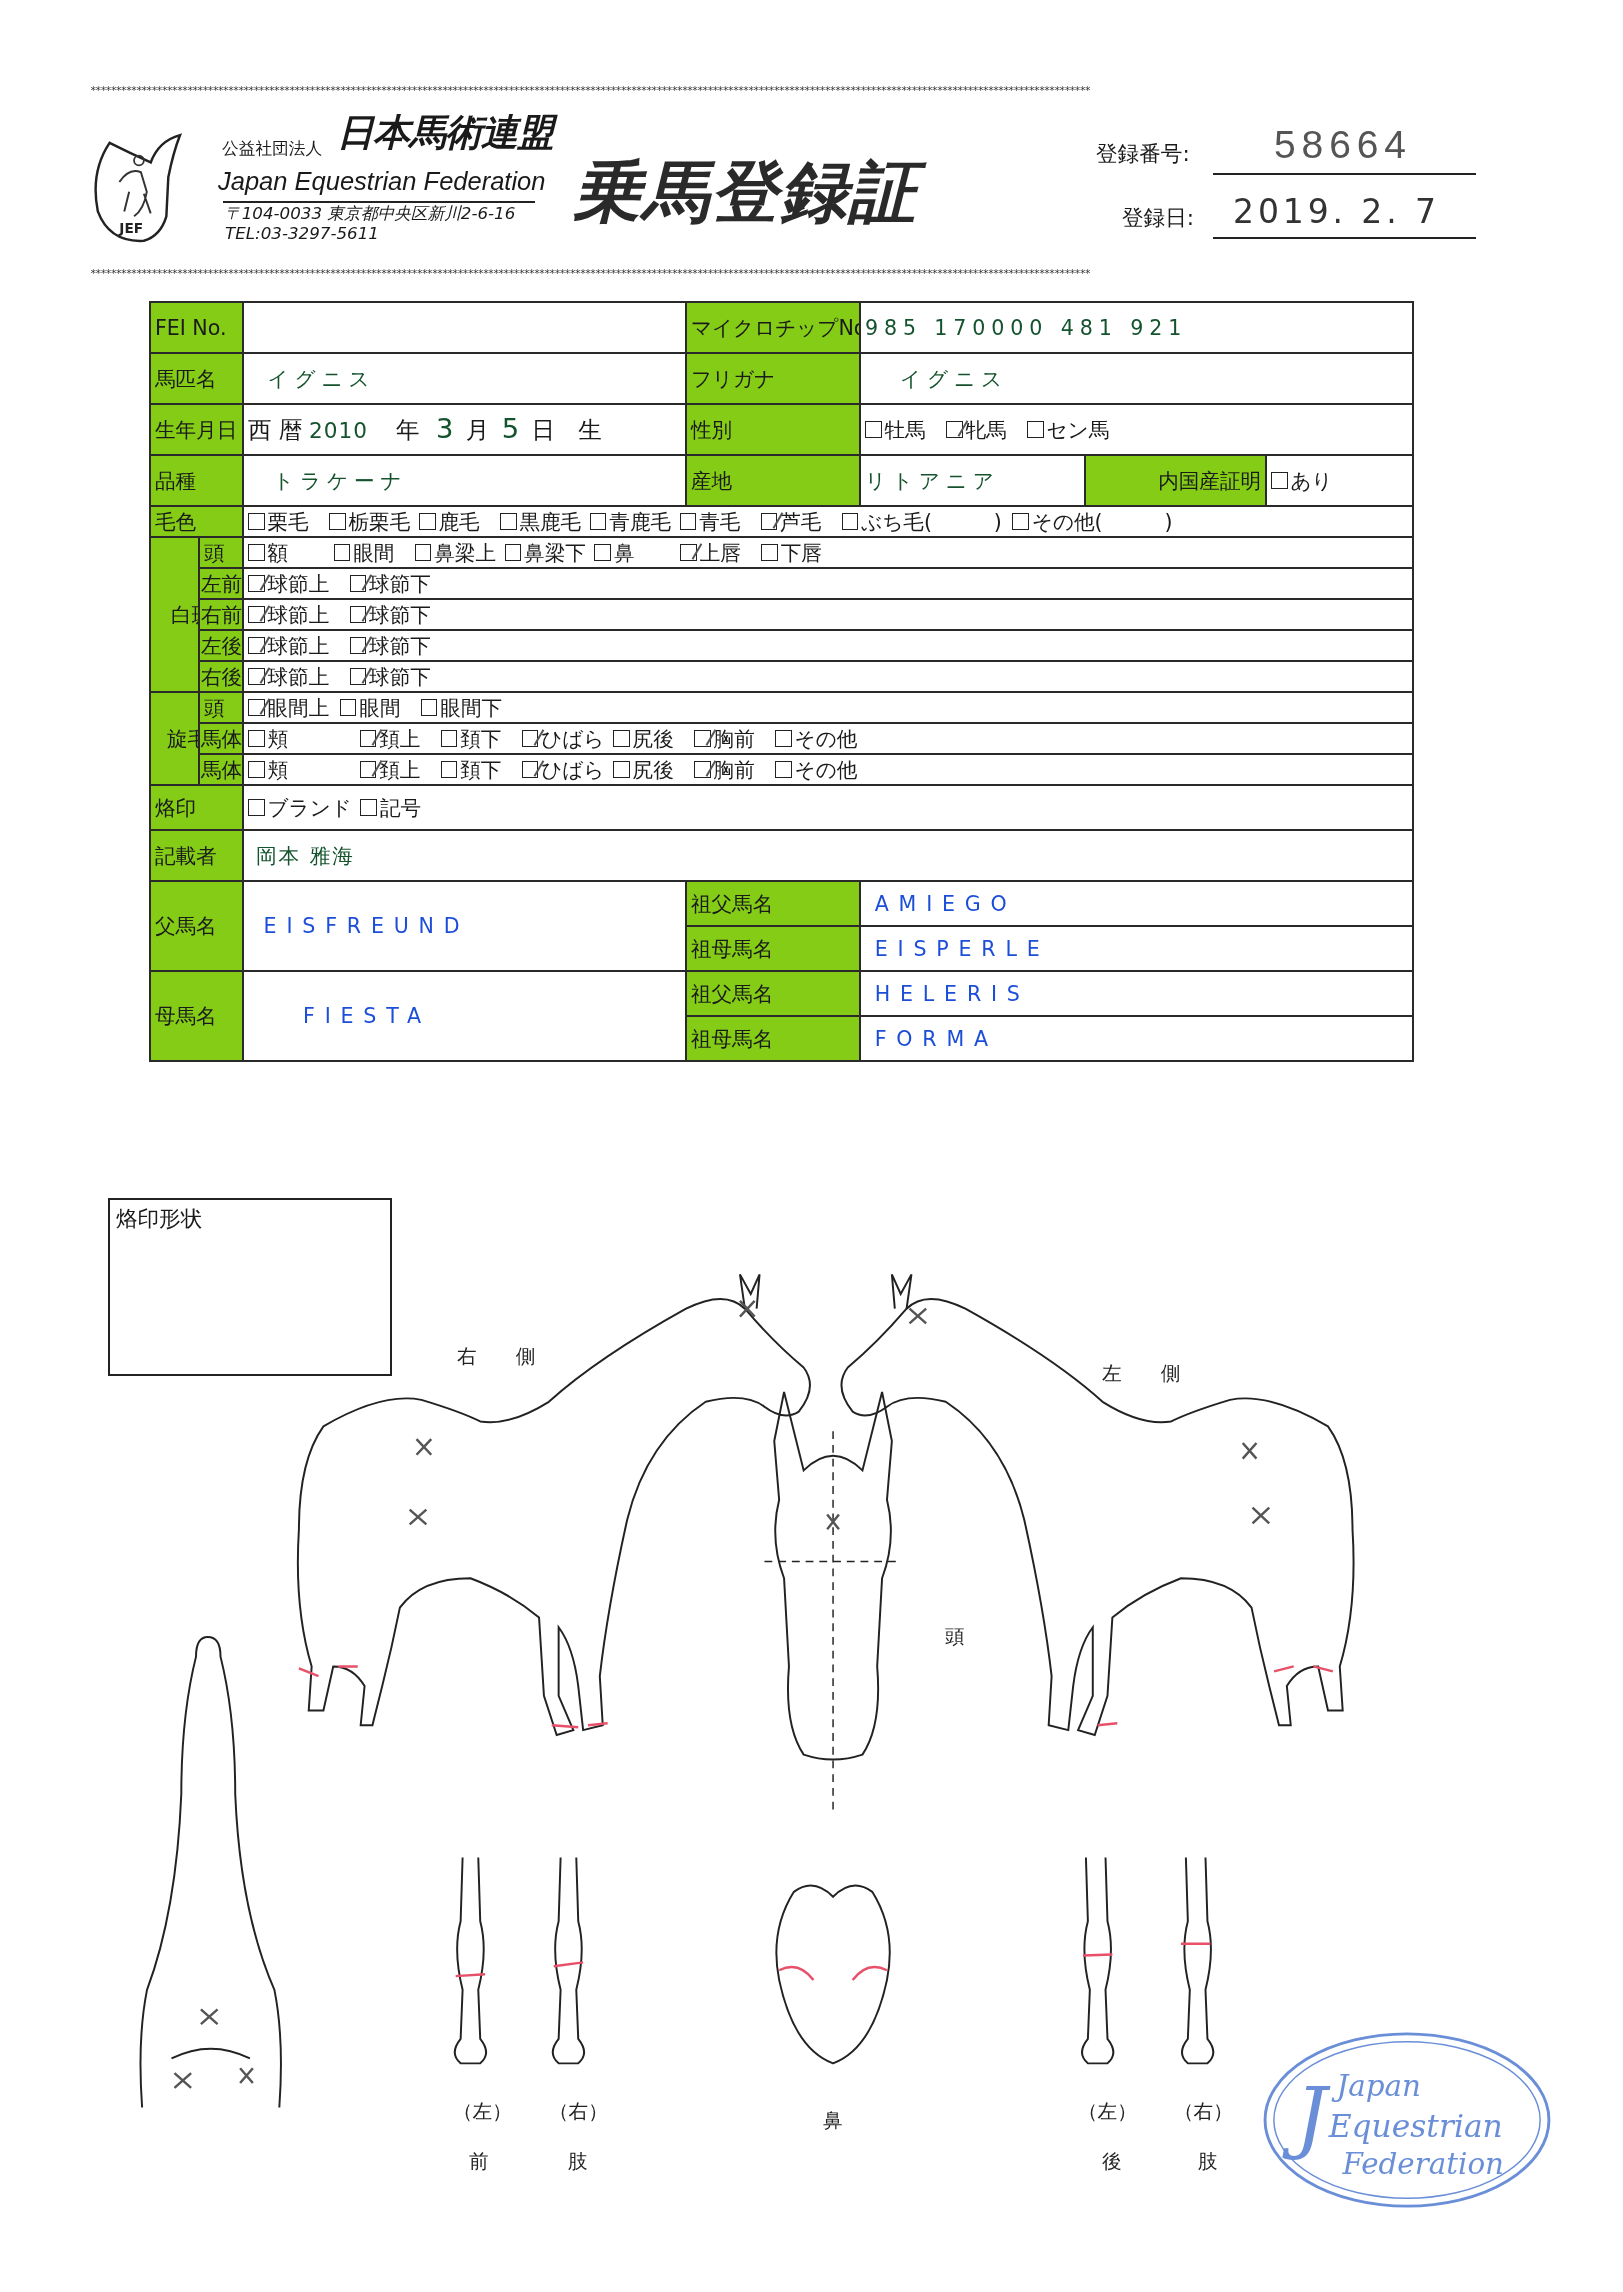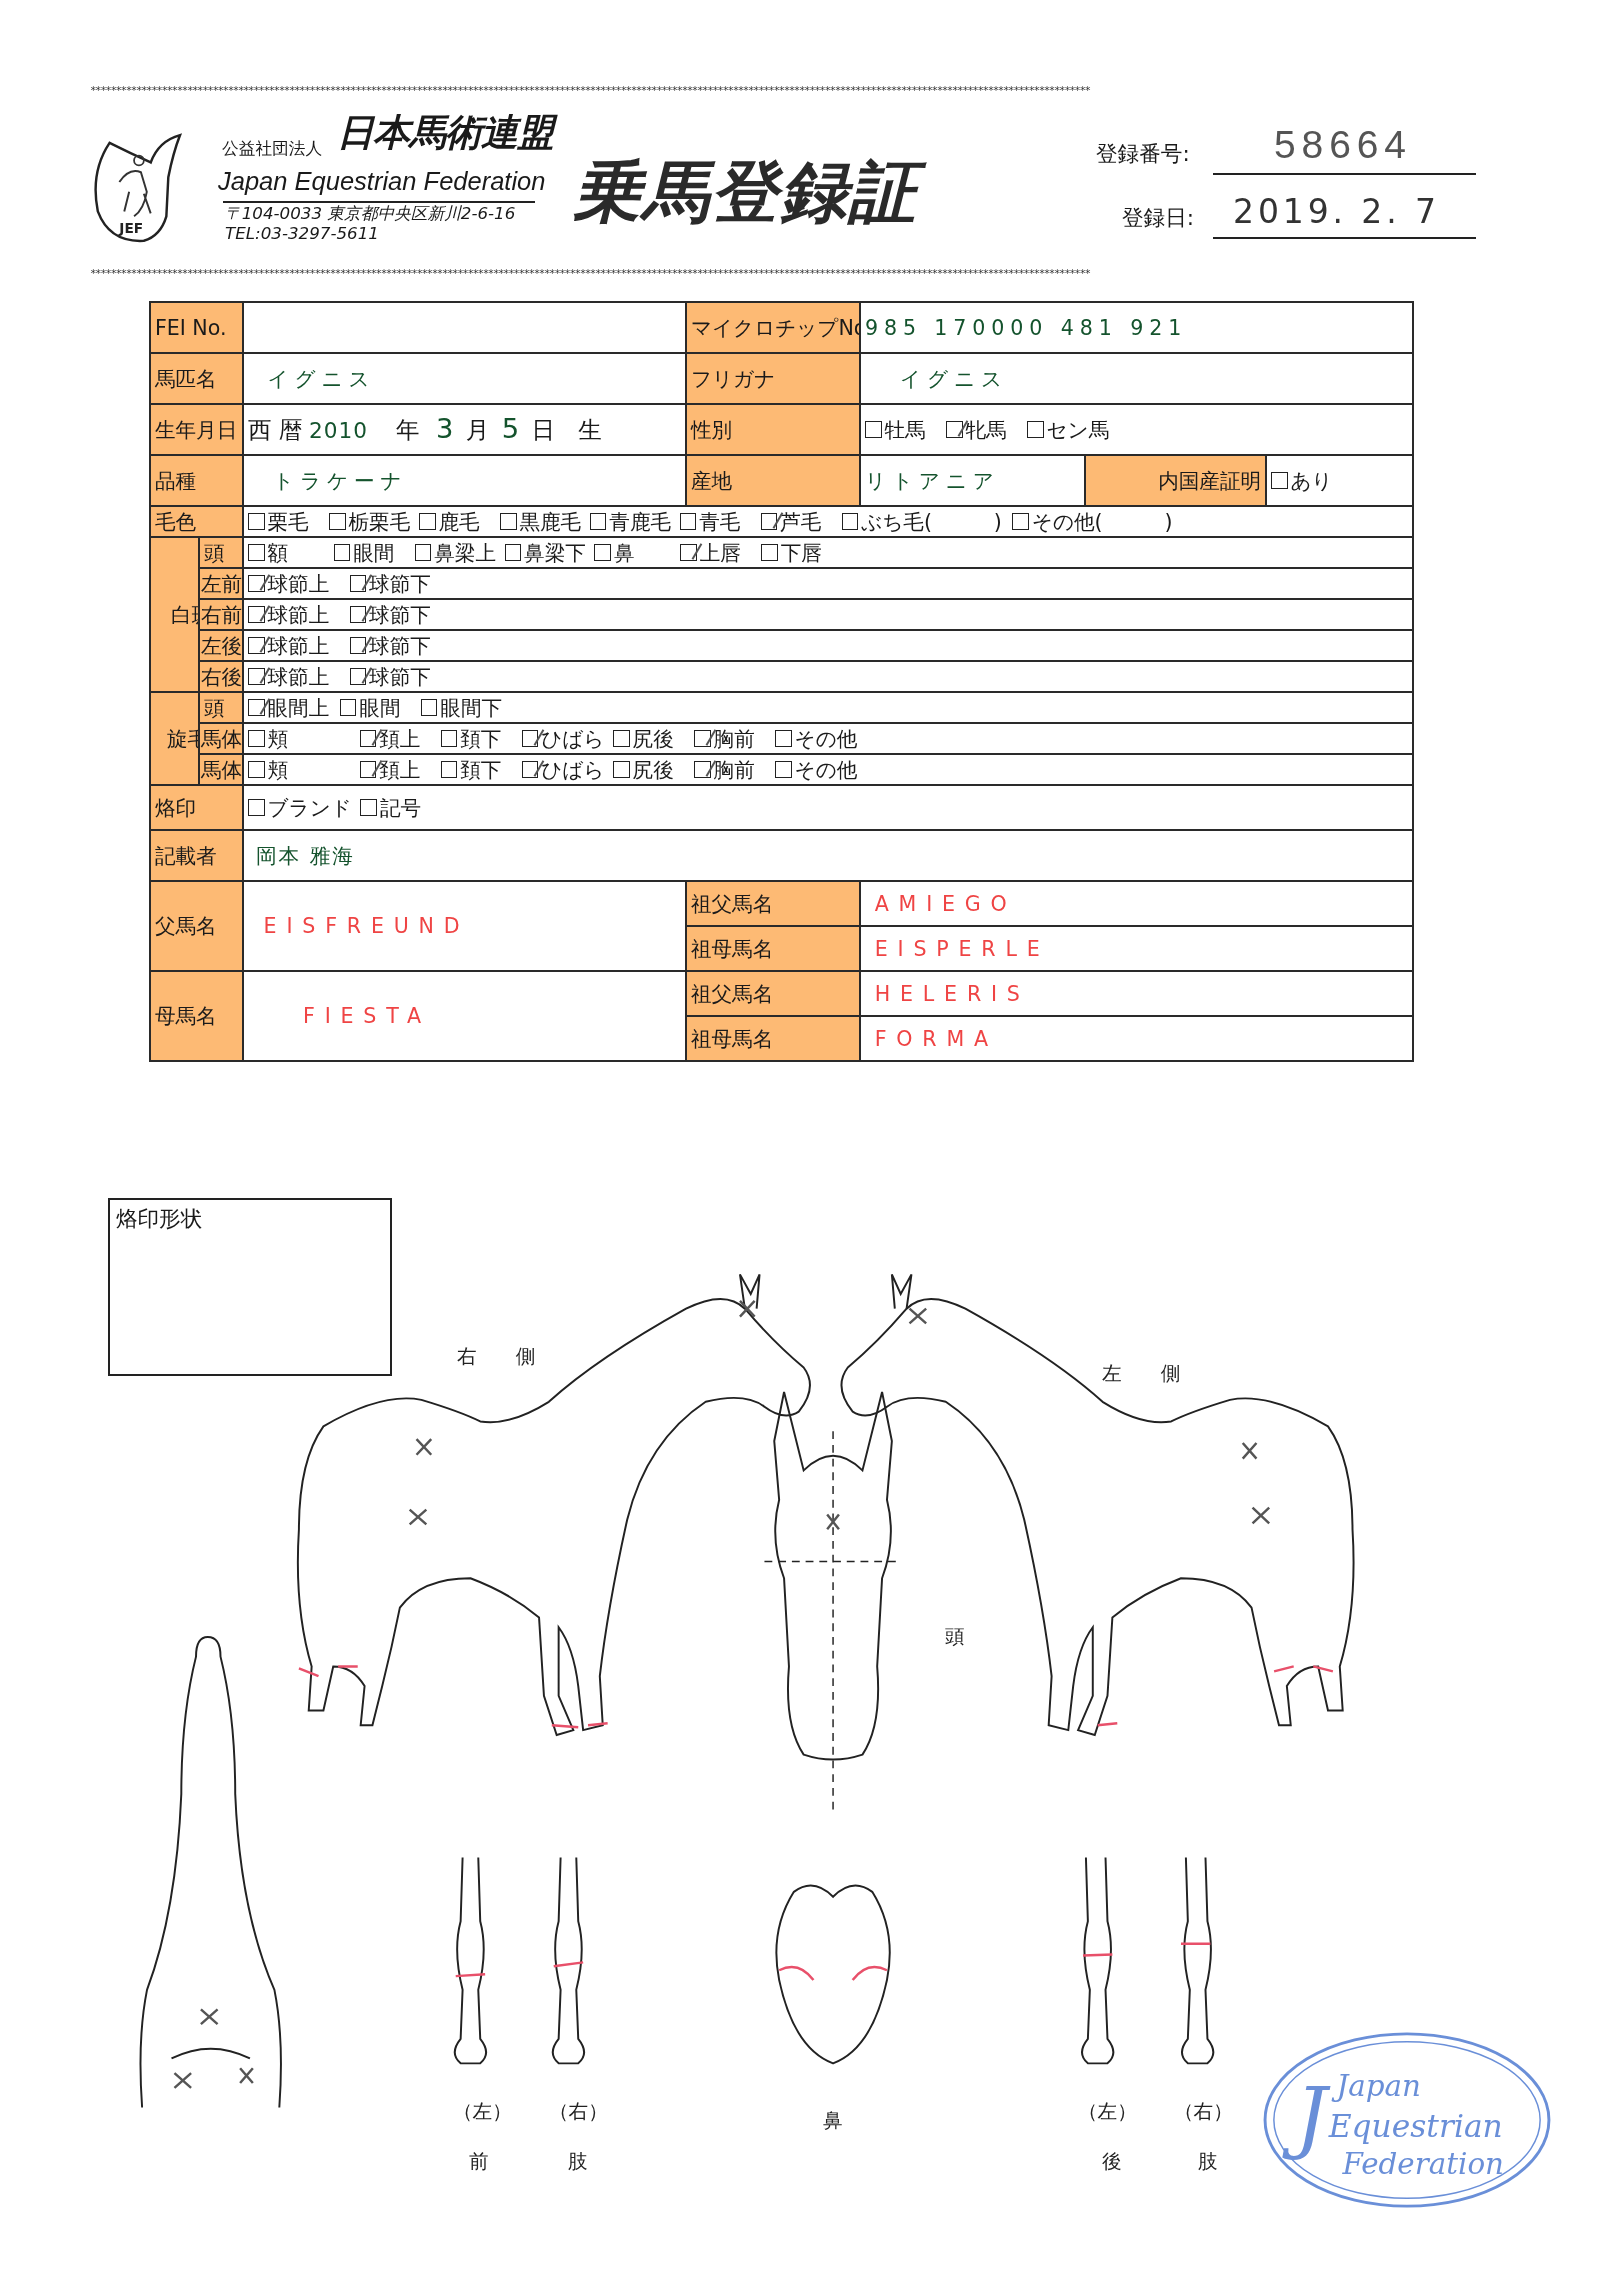--- a/index.html
+++ b/index.html
@@ -15,25 +15,25 @@
   .org-rule { position: absolute; left: 223px; top: 201px; width: 312px; height: 2px; background: #222; }
   .org-addr { position: absolute; left: 225px; top: 204px; font-size: 16.7px; font-style: italic; line-height: 19.6px; }
   .doc-title { position: absolute; left: 573px; top: 147px; font-size: 67px; font-style: italic; font-weight: bold; letter-spacing: 2px; color: #2a2a2a; }
   .reg-label { position: absolute; font-size: 21.6px; }
   .reg-value { position: absolute; font-size: 39px; color: #555; letter-spacing: 5.9px; font-family: "Liberation Sans", sans-serif; }
   .reg-date { position: absolute; font-size: 33px; color: #333; font-family: "DejaVu Sans", sans-serif; letter-spacing: 3.9px; }
   .reg-line { position: absolute; height: 2px; background: #222; }
 
   table.form { position: absolute; left: 149px; top: 301px; width: 1264px; border-collapse: collapse; table-layout: fixed; }
   table.form td { border: 2px solid #2a2a2a; padding: 0 3.9px; font-size: 20.6px; height: 29px; white-space: nowrap; overflow: hidden; }
-  table.form td.lbl { background: #fdba74; }
+  table.form td.lbl { background: #84cc16; }
   table.form td.tall { height: 49px; }
   table.form td.mid { height: 43px; }
   .hand { font-family: "DejaVu Sans", sans-serif; color: #14532d; font-size: 27.4px; letter-spacing: 5.9px; }
-  .hand-lg { font-family: "DejaVu Sans", sans-serif; color: #ef4444; font-size: 33px; letter-spacing: 9.8px; }
+  .hand-lg { font-family: "DejaVu Sans", sans-serif; color: #1d4ed8; font-size: 33px; letter-spacing: 9.8px; }
   .cb { display: inline-block; width: 14.7px; height: 14.7px; border: 1.5px solid #222; vertical-align: -1px; margin-right: 2.9px; position: relative; }
   .cb.on::after { content: ""; position: absolute; left: 2px; top: -5.9px; width: 13.7px; height: 17.6px; border-right: 2px solid #555; transform: rotate(30deg); }
   .opt { display: inline-block; margin-right: 13.7px; }
 
   .brand-box { position: absolute; left: 108px; top: 1198px; width: 280px; height: 174px; border: 2px solid #222; }
   .brand-box span { position: absolute; left: 5.9px; top: 3.9px; font-size: 21.6px; }
   .diag-label { position: absolute; font-size: 19.6px; color: #222; }
   svg.diag { position: absolute; left: 0; top: 0; }
   .stamp { position: absolute; left: 1260px; top: 2027px; width: 294px; height: 186px; }
 </style>

